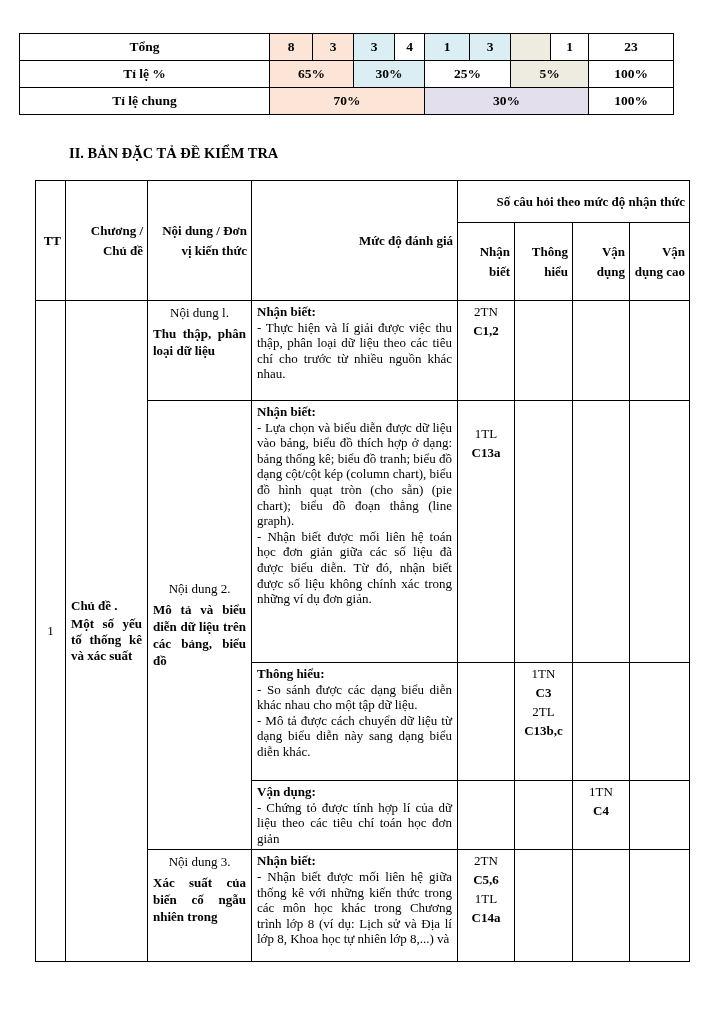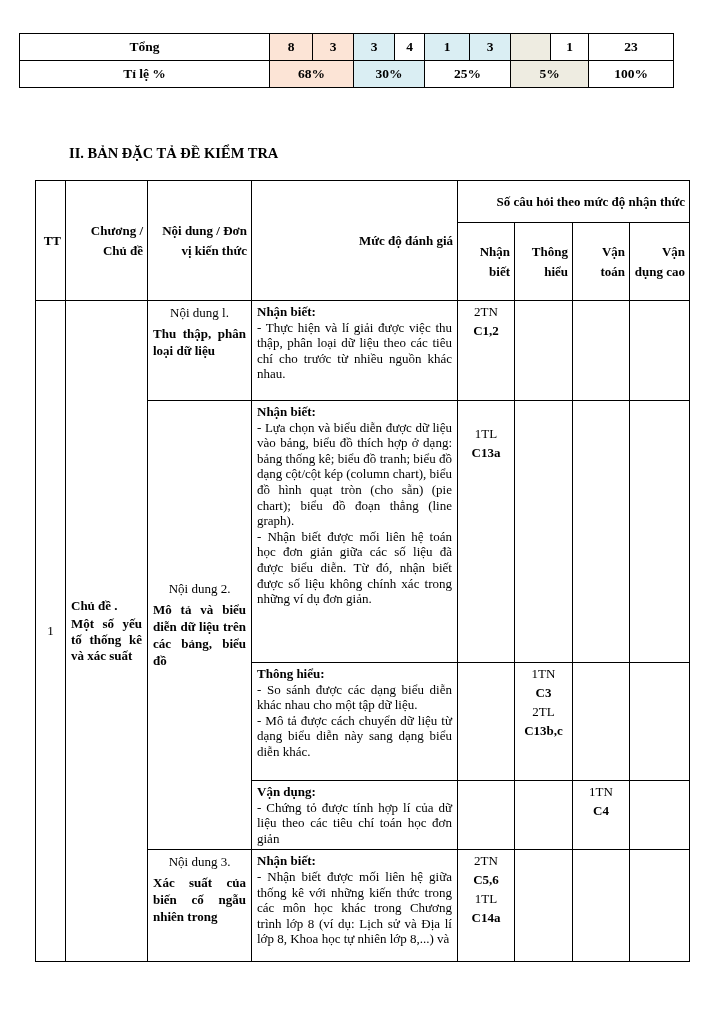--- a/index.html
+++ b/index.html
@@ -118,24 +118,30 @@
       <td class="cyan">3</td>
       <td>4</td>
       <td class="cyan">1</td>
       <td class="cyan">3</td>
       <td class="beige"></td>
       <td>1</td>
       <td>23</td>
     </tr>
     <tr>
       <td>Tỉ lệ %</td>
-      <td class="peach" colspan="2">68%</td>
+      <td class="peach" colspan="2">65%</td>
       <td class="cyan" colspan="2">30%</td>
       <td colspan="2">25%</td>
       <td class="beige" colspan="2">5%</td>
+      <td>100%</td>
+    </tr>
+    <tr>
+      <td>Tỉ lệ chung</td>
+      <td class="peach" colspan="4">70%</td>
+      <td class="lav" colspan="4">30%</td>
       <td>100%</td>
     </tr>
   </tbody>
     </table>
 
   <div class="sec-title">II. BẢN ĐẶC TẢ ĐỀ KIỂM TRA</div>
 
   <table class="spec">
     <colgroup>
       <col style="width:30px">
@@ -152,21 +158,21 @@
         <tr>
       <td rowspan="2" class="hd">TT</td>
       <td rowspan="2" class="hd">Chương / Chủ đề</td>
       <td rowspan="2" class="hd">Nội dung / Đơn vị kiến thức</td>
       <td rowspan="2" class="hd">Mức độ đánh giá</td>
       <td colspan="4" class="hd hd-top">Số câu hỏi theo mức độ nhận thức</td>
     </tr>
     <tr>
       <td class="hd hd-lvl">Nhận biết</td>
       <td class="hd hd-lvl">Thông hiểu</td>
-      <td class="hd hd-lvl">Vận toán</td>
+      <td class="hd hd-lvl">Vận dụng</td>
       <td class="hd hd-lvl">Vận dụng cao</td>
     </tr>
 
     <tr>
       <td rowspan="5" class="tt-cell">1</td>
       <td rowspan="5" class="chude">
         <div>Chủ đề .</div>
         <div class="title">Một số yếu tố thống kê và xác suất</div>
       </td>
       <td class="nd">

